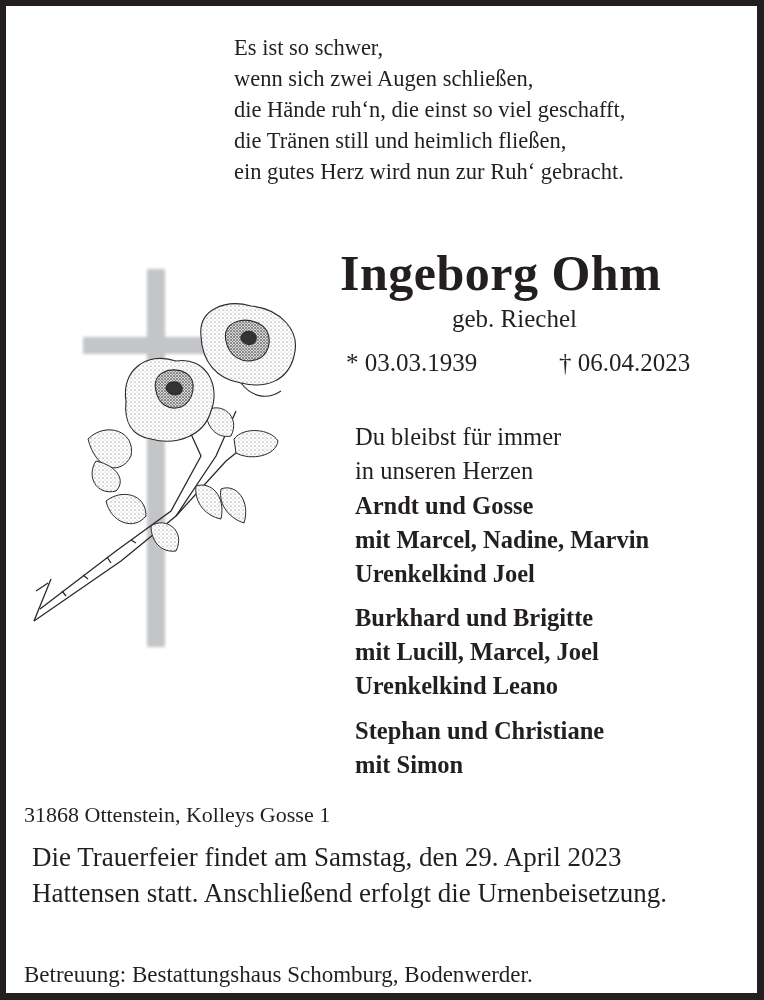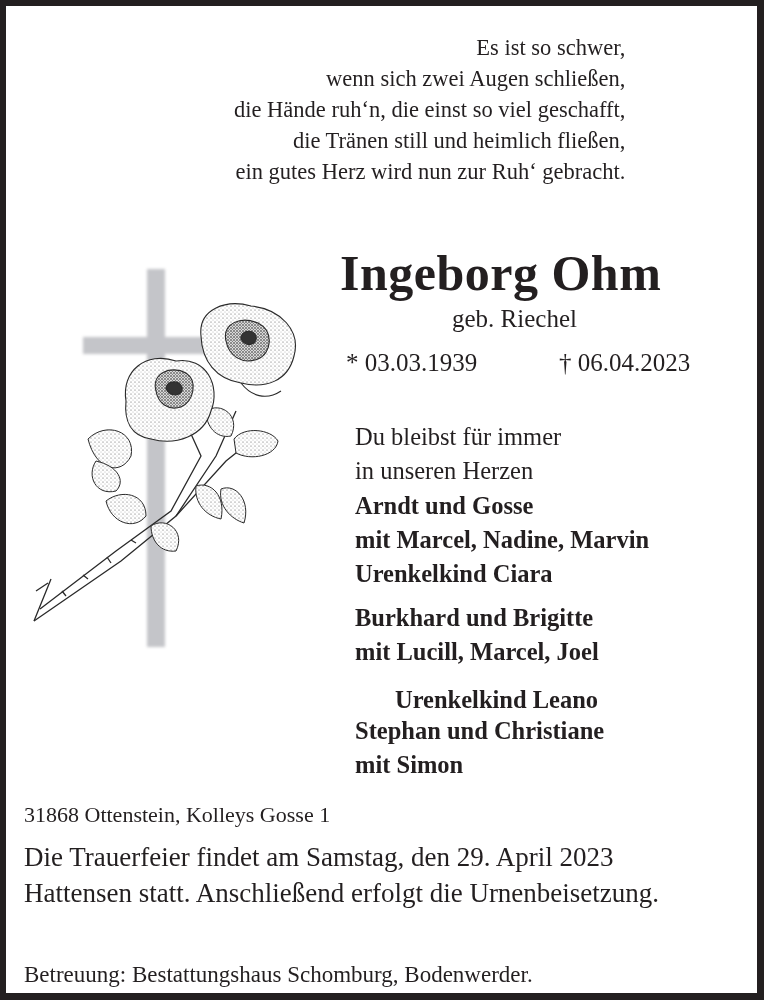--- a/index.html
+++ b/index.html
@@ -7,39 +7,39 @@
   .frame {
     position: absolute; left: 0; top: 0; width: 764px; height: 1000px;
     box-sizing: border-box; border: 6px solid #231f20; border-bottom-width: 7px; border-right-width: 7px;
     background: #ffffff;
   }
   .serif { font-family: "Liberation Serif", "DejaVu Serif", serif; color: #231f20; }
   .abs { position: absolute; white-space: nowrap; }
 
   
   .poem { left: 228px; top: 26px; font-size: 22.5px; line-height: 31px; }
-  .poem div { height: 31px; text-align: right; }
+  .poem div { height: 31px; }
 
   
   .art { position: absolute; left: 20px; top: 255px; width: 300px; height: 390px; }
 
   
   .name { left: 334px; top: 238px; font-size: 50px; font-weight: bold; letter-spacing: 0.5px; line-height: 58px; }
   .maiden { left: 446px; top: 297px; font-size: 25px; line-height: 32px; }
   .birth { left: 340px; top: 341px; font-size: 25px; line-height: 32px; }
   .death { left: 553px; top: 341px; font-size: 25px; line-height: 32px; }
 
   
   .fam { left: 349px; font-size: 24.5px; line-height: 34.5px; }
   .fam.b { font-weight: bold; }
 
   
   .addr { left: 18px; top: 795px; font-size: 22px; line-height: 28px; }
   .service { left: 18px; top: 833px; font-size: 27px; line-height: 36px; }
-  .service div { height: 36px; }
+  .service div { height: 36px; margin-left: 8px; }
   .care { left: 18px; top: 957px; font-size: 23px; line-height: 24px; }
 </style>
 </head>
 <body>
 
 <div class="frame">
 
   <div class="abs serif poem">
     <div>Es ist so schwer,</div>
     <div>wenn sich zwei Augen schließen,</div>
@@ -111,25 +111,25 @@
   <div class="abs serif name">Ingeborg Ohm</div>
   <div class="abs serif maiden">geb. Riechel</div>
   <div class="abs serif birth">* 03.03.1939</div>
   <div class="abs serif death">† 06.04.2023</div>
 
   <div class="abs serif fam" style="top:414px;">Du bleibst für immer</div>
   <div class="abs serif fam" style="top:448px;">in unseren Herzen</div>
 
   <div class="abs serif fam b" style="top:483px;">Arndt und Gosse</div>
   <div class="abs serif fam b" style="top:517px;">mit Marcel, Nadine, Marvin</div>
-  <div class="abs serif fam b" style="top:551px;">Urenkelkind Ciara</div>
+  <div class="abs serif fam b" style="top:551px;">Urenkelkind Joel</div>
 
   <div class="abs serif fam b" style="top:595px;text-align:right;">Burkhard und Brigitte</div>
   <div class="abs serif fam b" style="top:629px;">mit Lucill, Marcel, Joel</div>
-  <div class="abs serif fam b" style="top:677px;margin-left:40px;">Urenkelkind Leano</div>
+  <div class="abs serif fam b" style="top:663px;">Urenkelkind Leano</div>
 
   <div class="abs serif fam b" style="top:708px;">Stephan und Christiane</div>
   <div class="abs serif fam b" style="top:742px;">mit Simon</div>
 
   <div class="abs serif addr">31868 Ottenstein, Kolleys Gosse 1</div>
 
   <div class="abs serif service">
     <div>Die Trauerfeier findet am Samstag, den 29. April 2023</div>
     <div>Hattensen statt. Anschließend erfolgt die Urnenbeisetzung.</div>
   </div>

